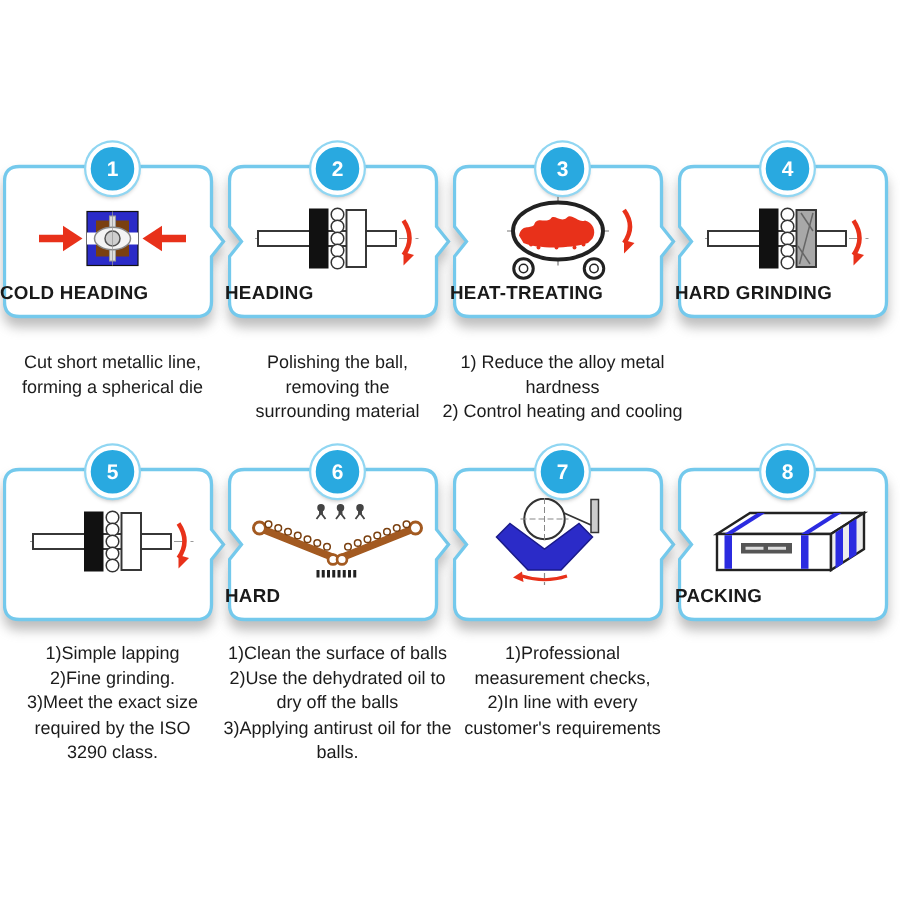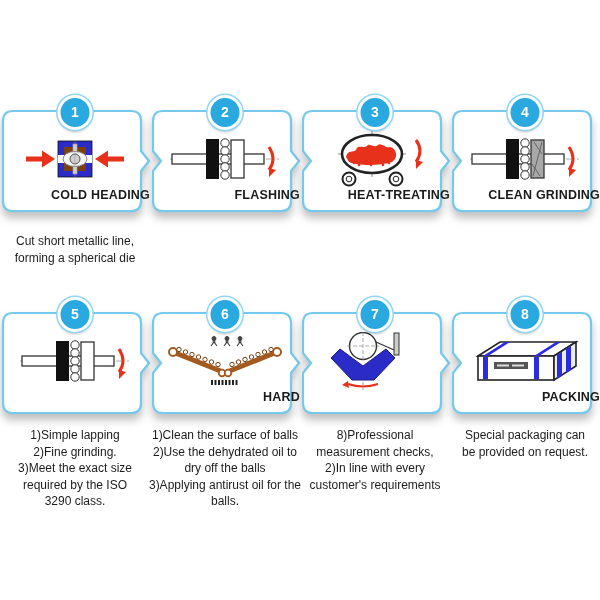--- a/index.html
+++ b/index.html
@@ -16,21 +16,21 @@
     position:absolute; top:2px; left:50%; transform:translateX(-50%);
     width:29px; height:29px; border-radius:50%;
     background:#29a9e0; color:#fff; border:3px solid #fff;
     box-shadow:0 0 0 1.5px #90d6f2, 0 2px 3px rgba(0,0,0,0.25);
     font-size:14px; font-weight:bold; line-height:29px; text-align:center;
     box-sizing:content-box; z-index:3;
   }
   .icon-area { position:absolute; top:40px; left:10px; right:10px; height:52px;
                display:flex; align-items:center; justify-content:center; }
   .step-title { position:absolute; top:95px; left:0; width:150px;
-                text-align:right; font-size:12.5px; font-weight:bold;
+                text-align:left; font-size:12.5px; font-weight:bold;
                 color:#1a1a1a; letter-spacing:0.2px; }
   .desc-row { display:flex; width:600px; }
   .desc-row.first { margin-top:10px; height:62px; }
   .desc-row.second { margin-top:2px; }
   .desc-cell { position:relative; flex:0 0 150px; width:150px; }
   .desc-text { width:174px; margin-left:-12px; text-align:center;
                font-size:12px; line-height:16.5px; color:#1c1c1c;
                white-space:pre-line; }
 </style>
 </head>
@@ -76,21 +76,21 @@
           <circle cx="55" cy="9" r="4.2" fill="#fff" stroke="#333" stroke-width="1"></circle>
           <circle cx="55" cy="17" r="4.2" fill="#fff" stroke="#333" stroke-width="1"></circle>
           <circle cx="55" cy="25" r="4.2" fill="#fff" stroke="#333" stroke-width="1"></circle>
           <circle cx="55" cy="33" r="4.2" fill="#fff" stroke="#333" stroke-width="1"></circle>
           <circle cx="55" cy="41" r="4.2" fill="#fff" stroke="#333" stroke-width="1"></circle>
           <rect x="61" y="6" width="13" height="38" fill="#ffffff" stroke="#333" stroke-width="1.3"></rect>
           <path d="M99 13 Q107 25 99 36" stroke="#e8311a" stroke-width="3" fill="none"></path>
           <polygon points="99,34 106,36 99,43" fill="#e8311a"></polygon>
         </svg>
       </div>
-      <div class="step-title">FLASHING</div>
+      <div class="step-title">HEADING</div>
     </div>
 
     <div class="step-cell">
       <svg class="box-svg" width="154" height="112" viewBox="0 0 154 112">
         <path d="M11 3 H129 Q139 3 139 13 V43 L147 53 L139 63 V93 Q139 103 129 103 H11 Q1 103 1 93 V63 L9 53 L1 43 V13 Q1 3 11 3 Z" fill="#ffffff" stroke="#74c9ec" stroke-width="2.2"></path>
       </svg>
       <div class="badge">3</div>
       <div class="icon-area">
         <svg width="110" height="58" viewBox="0 0 110 58">
           <line x1="52" y1="1" x2="52" y2="47" stroke="#777" stroke-width="0.8" stroke-dasharray="5 2"></line>
@@ -131,28 +131,38 @@
           <circle cx="55" cy="33" r="4.2" fill="#fff" stroke="#333" stroke-width="1"></circle>
           <circle cx="55" cy="41" r="4.2" fill="#fff" stroke="#333" stroke-width="1"></circle>
           <rect x="61" y="6" width="13" height="38" fill="#a8a8a8" stroke="#333" stroke-width="1.3"></rect>
           <line x1="63" y1="42" x2="72" y2="8" stroke="#666" stroke-width="1"></line>
           <line x1="62" y1="30" x2="70" y2="42" stroke="#666" stroke-width="1"></line>
           <line x1="64" y1="8" x2="72" y2="20" stroke="#666" stroke-width="1"></line>
           <path d="M99 13 Q107 25 99 36" stroke="#e8311a" stroke-width="3" fill="none"></path>
           <polygon points="99,34 106,36 99,43" fill="#e8311a"></polygon>
         </svg>
       </div>
-      <div class="step-title">CLEAN GRINDING</div>
+      <div class="step-title">HARD GRINDING</div>
     </div>
   </div>
 
   <div class="desc-row first">
     <div class="desc-cell">
         <div class="desc-text">Cut short metallic line,
 forming a spherical die</div>
+      </div>
+    <div class="desc-cell">
+        <div class="desc-text">Polishing the ball,
+removing the
+surrounding material</div>
+      </div>
+    <div class="desc-cell">
+        <div class="desc-text">1) Reduce the alloy metal
+hardness
+2) Control heating and cooling</div>
       </div>
   </div>
 
   <div class="process-row">
 
     <div class="step-cell">
       <svg class="box-svg" width="154" height="112" viewBox="0 0 154 112">
         <path d="M11 3 H129 Q139 3 139 13 V43 L147 53 L139 63 V93 Q139 103 129 103 H11 Q1 103 1 93 V13 Q1 3 11 3 Z" fill="#ffffff" stroke="#74c9ec" stroke-width="2.2"></path>
       </svg>
       <div class="badge">5</div>
@@ -286,24 +296,20 @@
 3290 class.</div>
       </div>
     <div class="desc-cell">
         <div class="desc-text">1)Clean the surface of balls
 2)Use the dehydrated oil to
 dry off the balls
 3)Applying antirust oil for the
 balls.</div>
       </div>
     <div class="desc-cell">
-        <div class="desc-text">8)Professional
+        <div class="desc-text">1)Professional
 measurement checks,
 2)In line with every
 customer's requirements</div>
       </div>
-    <div class="desc-cell">
-        <div class="desc-text">Special packaging can
-be provided on request.</div>
-      </div>
   </div>
 
 </div>
 
 </body></html>

